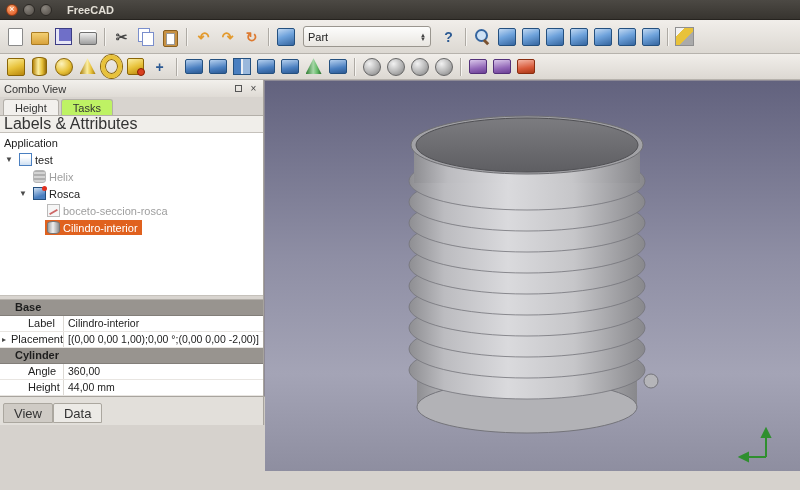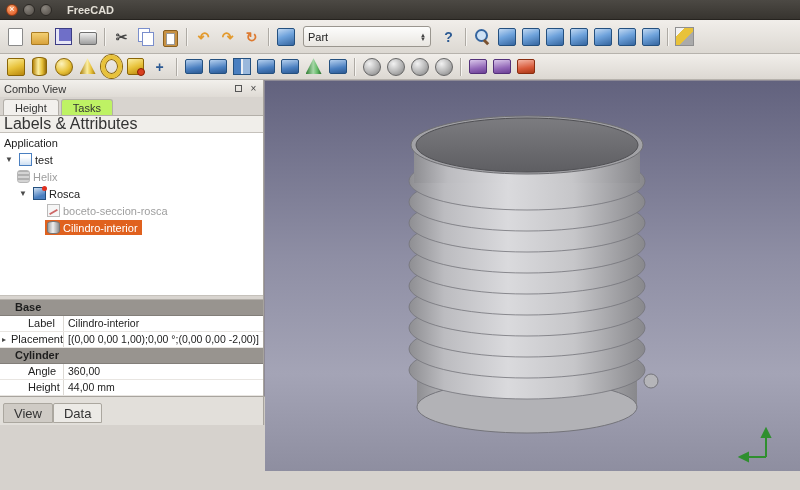--- a/index.html
+++ b/index.html
@@ -210,21 +210,21 @@
       <div class="trow">
         <span class="t-label">Application</span>
       </div>
       <div class="trow">
         <span class="expander">▼</span>
         <span class="row-content">
           <span class="t-icon doc-icon"></span>
           <span class="t-label">test</span>
         </span>
       </div>
-      <div class="trow grayed" style="padding-left:2px">
+      <div class="trow grayed" style="padding-left:18px">
         <span class="spacer"></span>
         <span class="row-content">
           <span class="t-icon helix-icon"></span>
           <span class="t-label">Helix</span>
         </span>
       </div>
       <div class="trow" style="padding-left:18px">
         <span class="expander">▼</span>
         <span class="row-content">
           <span class="t-icon body-icon"></span>

